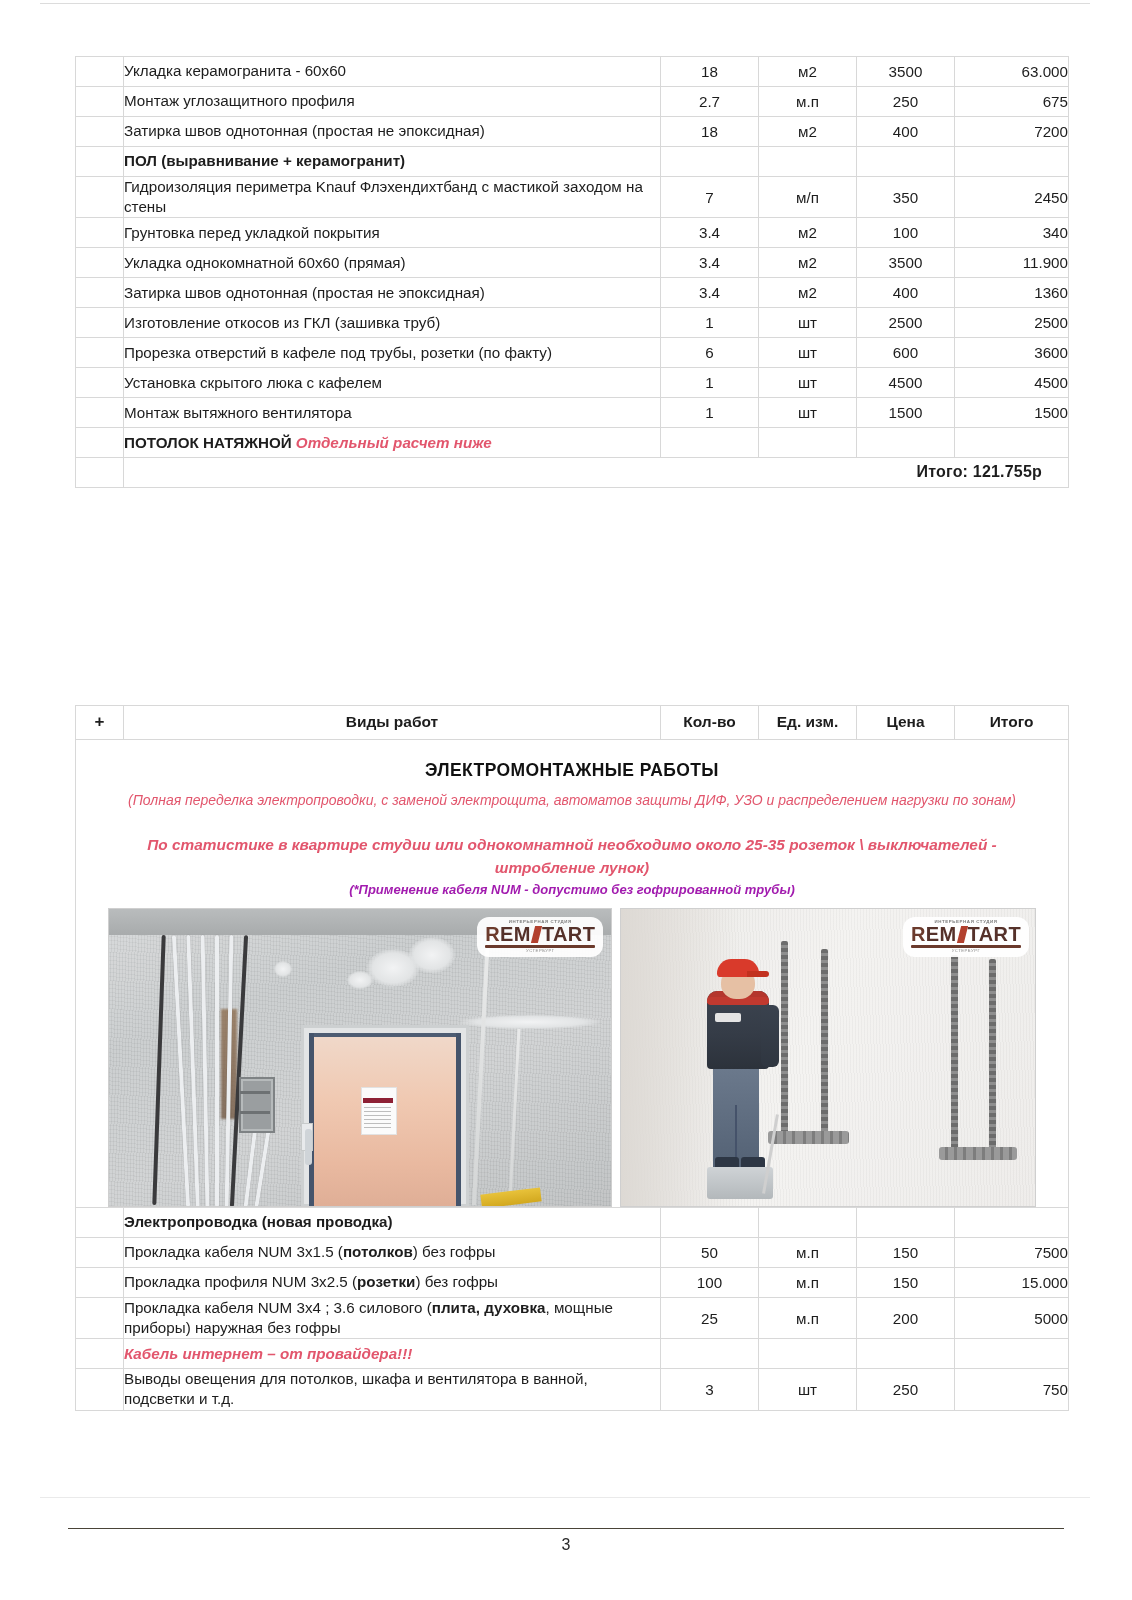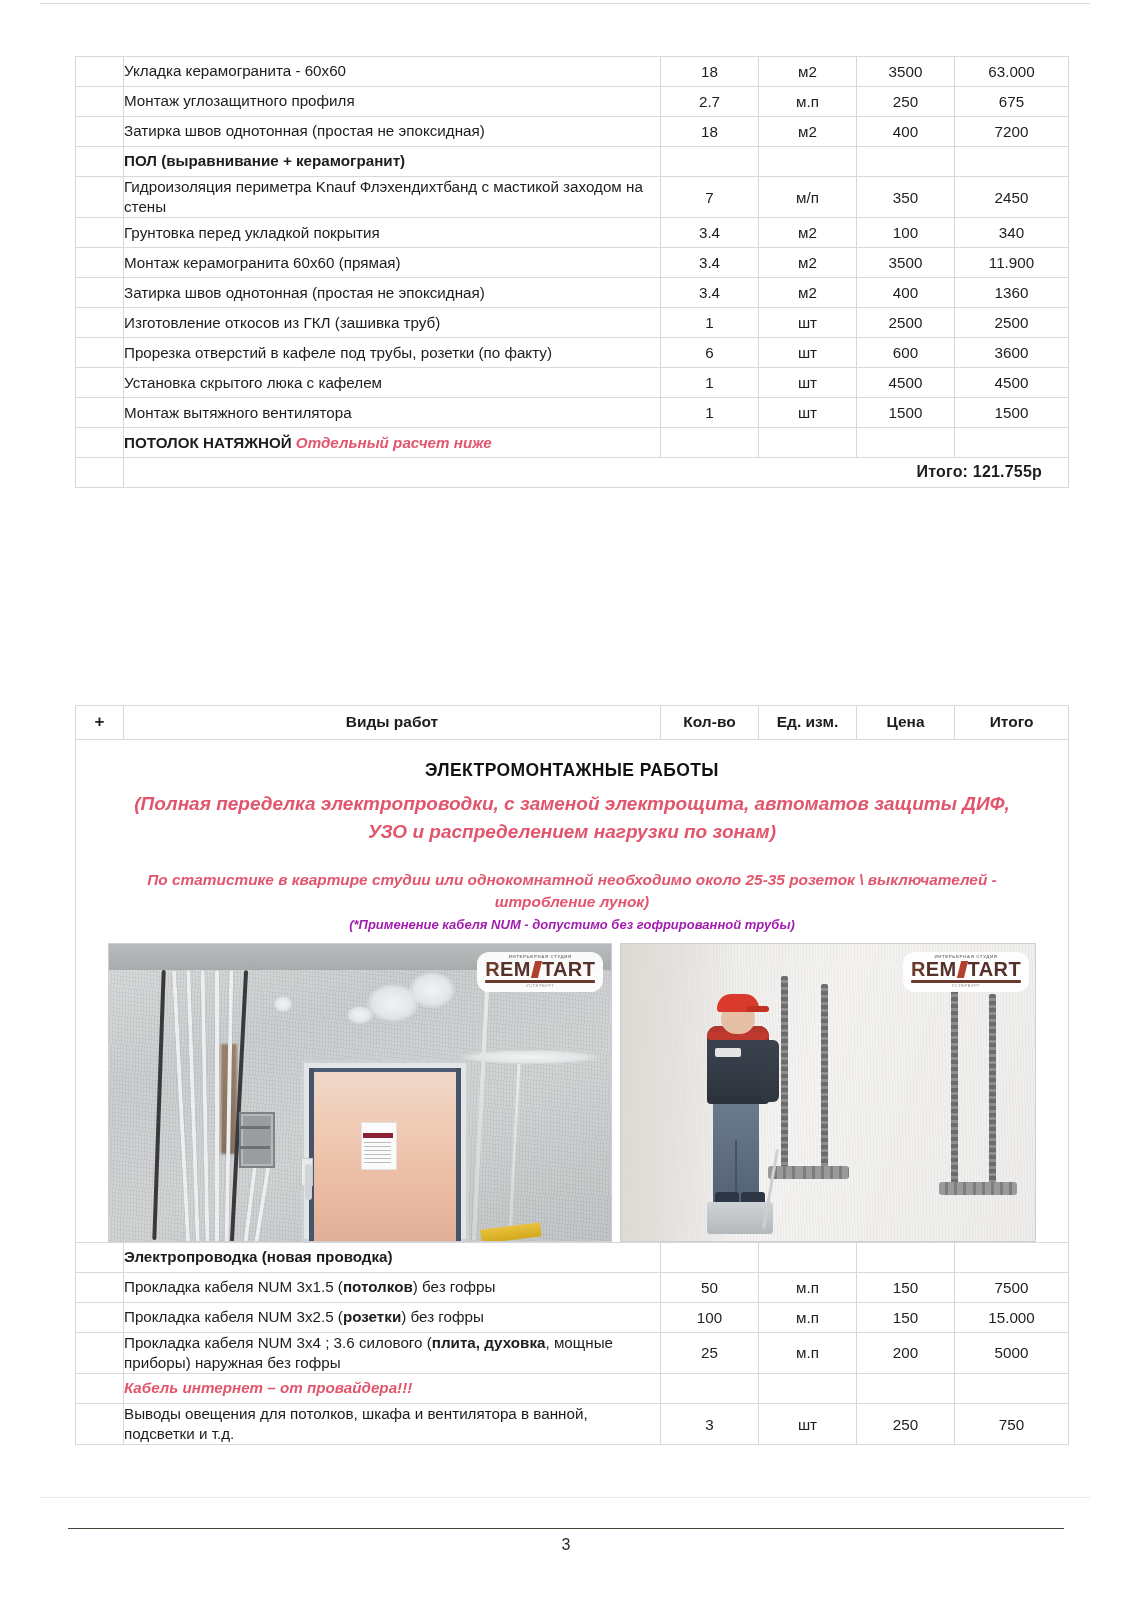--- a/index.html
+++ b/index.html
@@ -43,21 +43,21 @@
   .cell-name{
     padding:4px 6px 5px 14px;
     line-height:1.33;
     text-align:left;
   }
   .cell-num{
     text-align:center;
     padding:4px 4px 5px 4px;
   }
   .cell-total{
-    text-align:center;
+    text-align:right;
     padding:4px 12px 5px 4px;
   }
   .cell-blank{}
   .row-h{height:30px;}
 
   .bold{font-weight:bold;}
   .pink-italic{color:#e2566d;font-style:italic;font-weight:bold;}
 
   
   #table1{
@@ -96,22 +96,22 @@
   .banner-title{
     font-weight:bold;
     font-size:17.5px;
     letter-spacing:.4px;
     color:#111;
     margin:6px 0 9px 0;
   }
   .banner-p{
     color:#e2566d;
     font-style:italic;
-    font-weight:bold;
-    font-size:19px;
+    font-weight:normal;
+    font-size:14px;
     line-height:1.45;
     margin:0 34px;
   }
   .banner-p2{
     color:#e2566d;
     font-style:italic;
     font-weight:bold;
     font-size:15.4px;
     line-height:1.45;
     margin:24px 26px 0 26px;
@@ -407,21 +407,21 @@
         <tr class="row-h">
           <td class="c-plus cell-blank"></td>
           <td class="cell-name">Грунтовка перед укладкой покрытия</td>
           <td class="cell-num">3.4</td>
           <td class="cell-num">м2</td>
           <td class="cell-num">100</td>
           <td class="cell-total">340</td>
         </tr>
         <tr class="row-h">
           <td class="c-plus cell-blank"></td>
-          <td class="cell-name">Монтаж керамогранита 60х60 (прямая)</td>
+          <td class="cell-name">Укладка однокомнатной 60х60 (прямая)</td>
           <td class="cell-num">3.4</td>
           <td class="cell-num">м2</td>
           <td class="cell-num">3500</td>
           <td class="cell-total">11.900</td>
         </tr>
         <tr class="row-h">
           <td class="c-plus cell-blank"></td>
           <td class="cell-name">Затирка швов однотонная (простая не эпоксидная)</td>
           <td class="cell-num">3.4</td>
           <td class="cell-num">м2</td>
@@ -606,21 +606,21 @@
         <tr class="row-h">
           <td class="c-plus cell-blank"></td>
           <td class="cell-name"><span>Прокладка кабеля NUM 3х1.5 (</span><span class="bold">потолков</span><span>) без гофры</span></td>
           <td class="cell-num">50</td>
           <td class="cell-num">м.п</td>
           <td class="cell-num">150</td>
           <td class="cell-total">7500</td>
         </tr>
         <tr class="row-h">
           <td class="c-plus cell-blank"></td>
-          <td class="cell-name"><span>Прокладка кабеля NUM 3х2.5 (</span><span class="bold">розетки</span><span>) без гофры</span></td>
+          <td class="cell-name"><span>Прокладка профиля NUM 3х2.5 (</span><span class="bold">розетки</span><span>) без гофры</span></td>
           <td class="cell-num">100</td>
           <td class="cell-num">м.п</td>
           <td class="cell-num">150</td>
           <td class="cell-total">15.000</td>
         </tr>
         <tr class="row-h">
           <td class="c-plus cell-blank"></td>
           <td class="cell-name"><span>Прокладка кабеля NUM 3х4 ; 3.6 силового (</span><span class="bold">плита, духовка</span><span>, мощные приборы) наружная без гофры</span></td>
           <td class="cell-num">25</td>
           <td class="cell-num">м.п</td>

